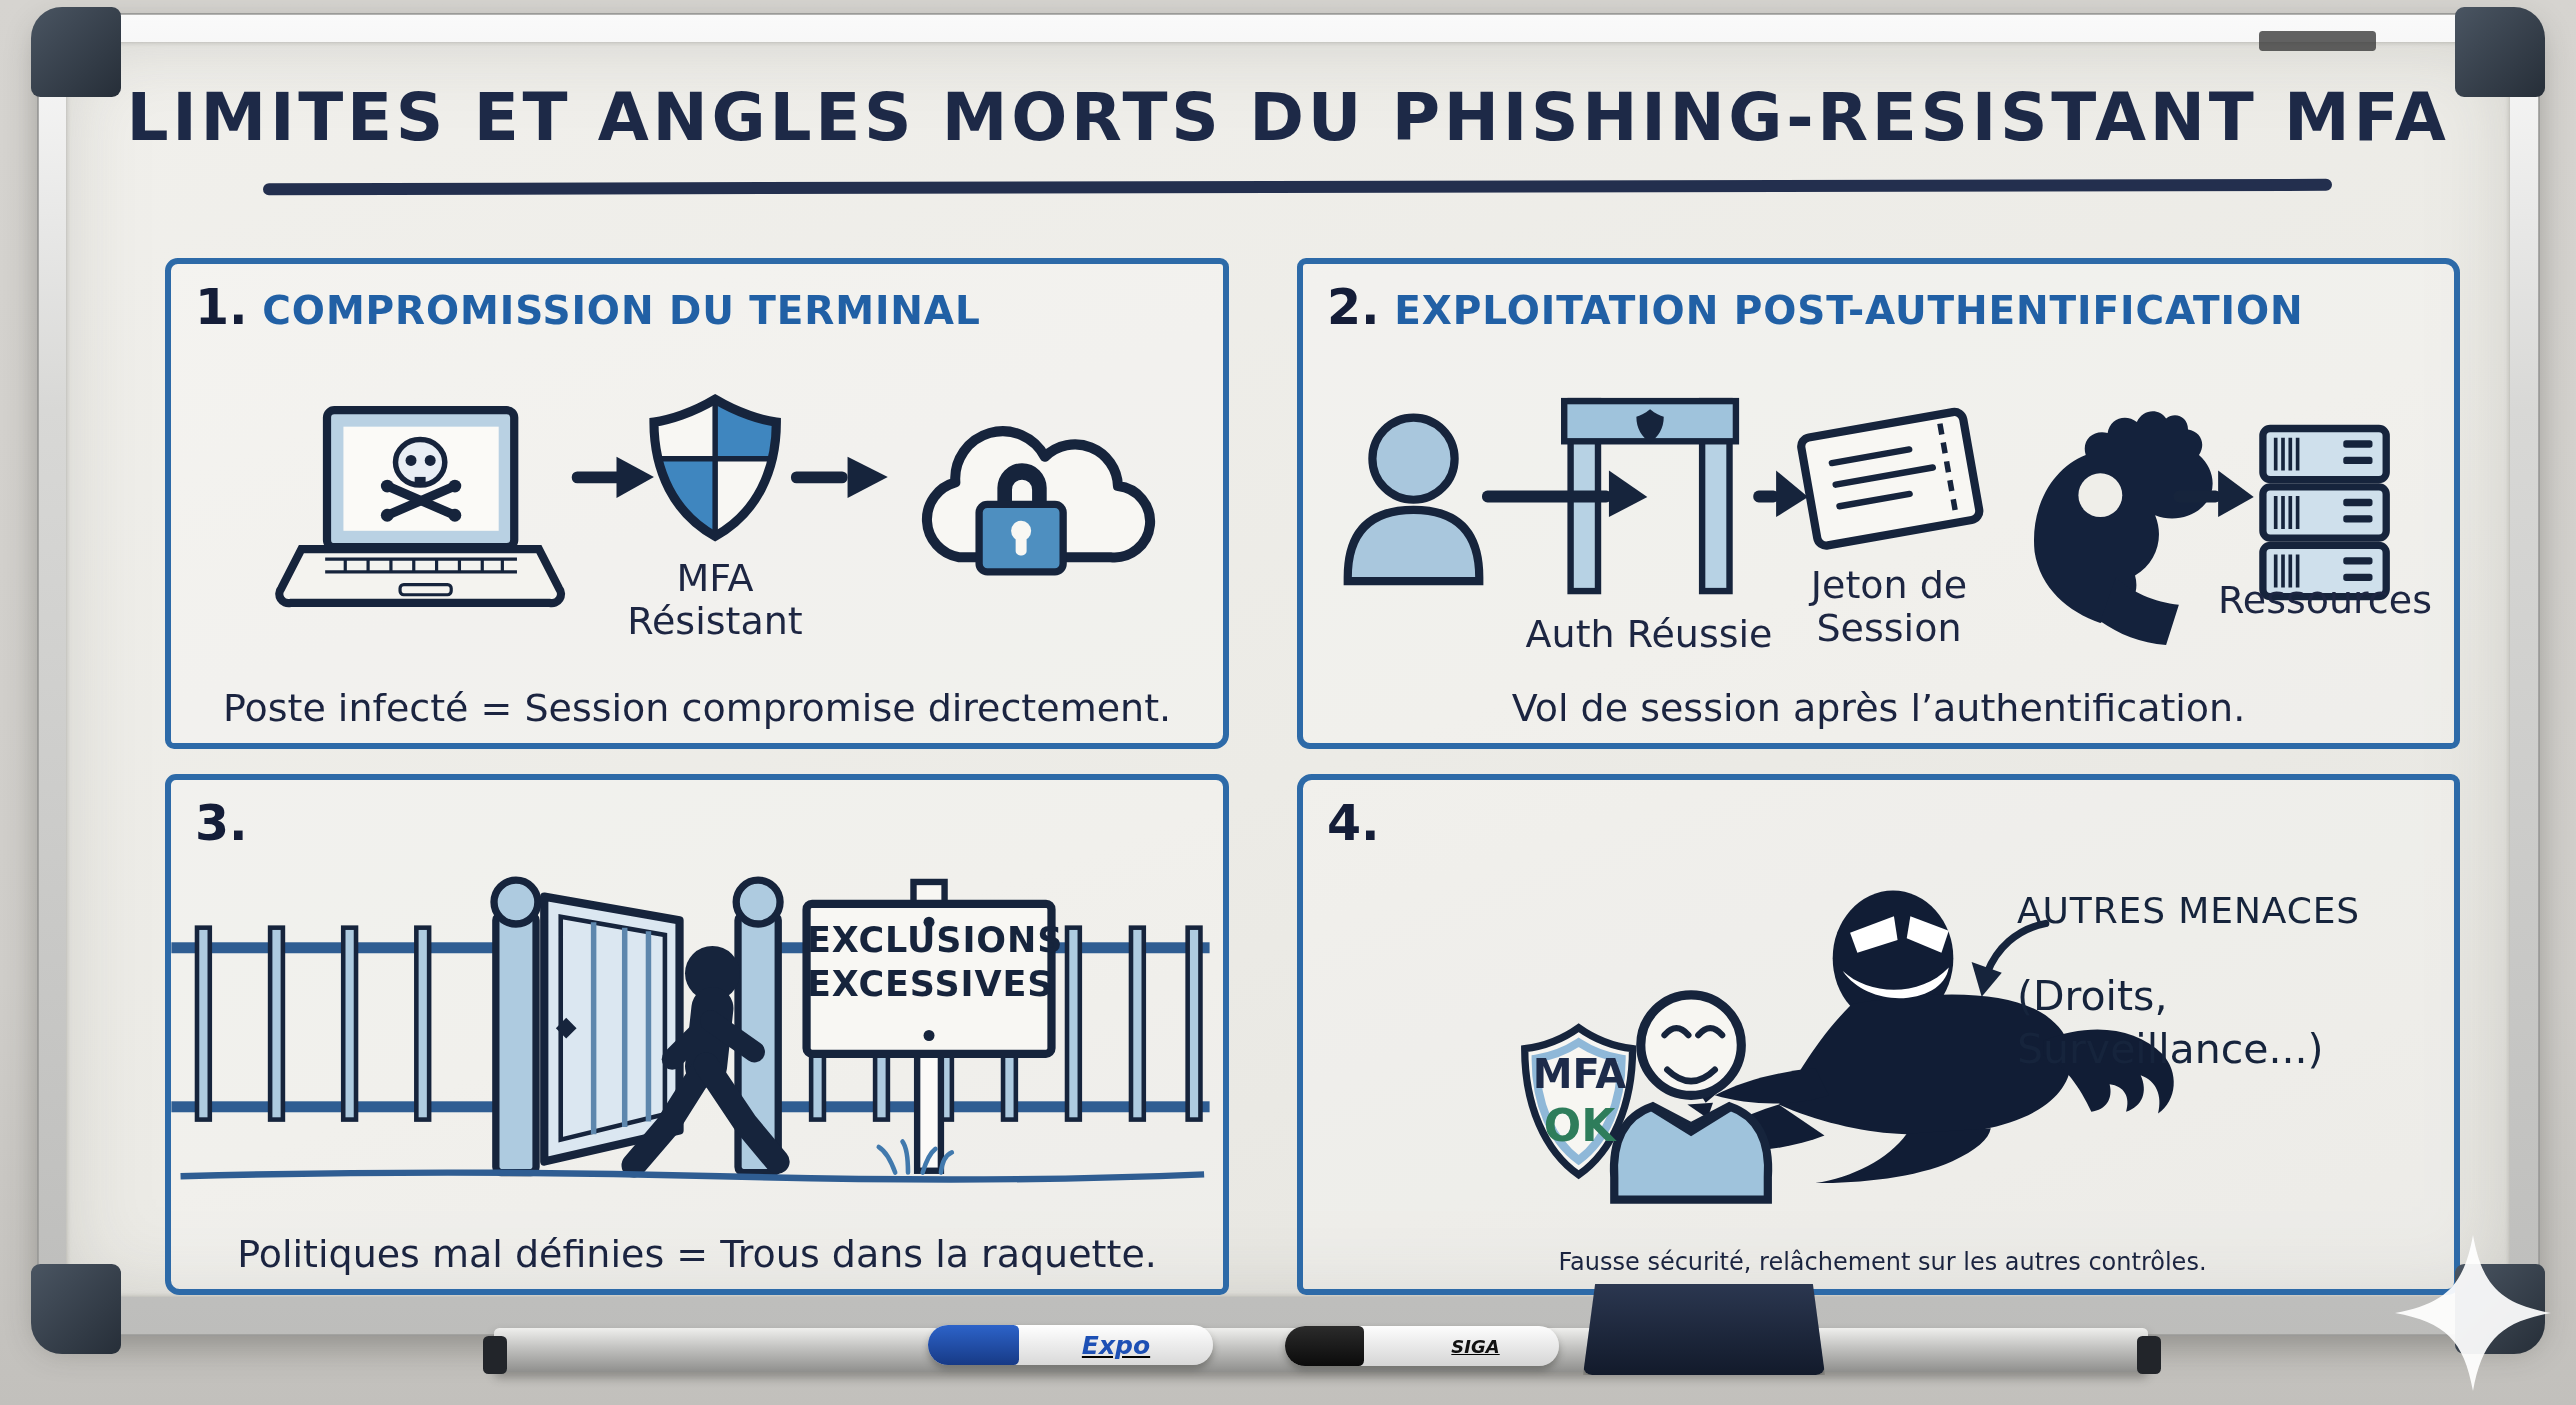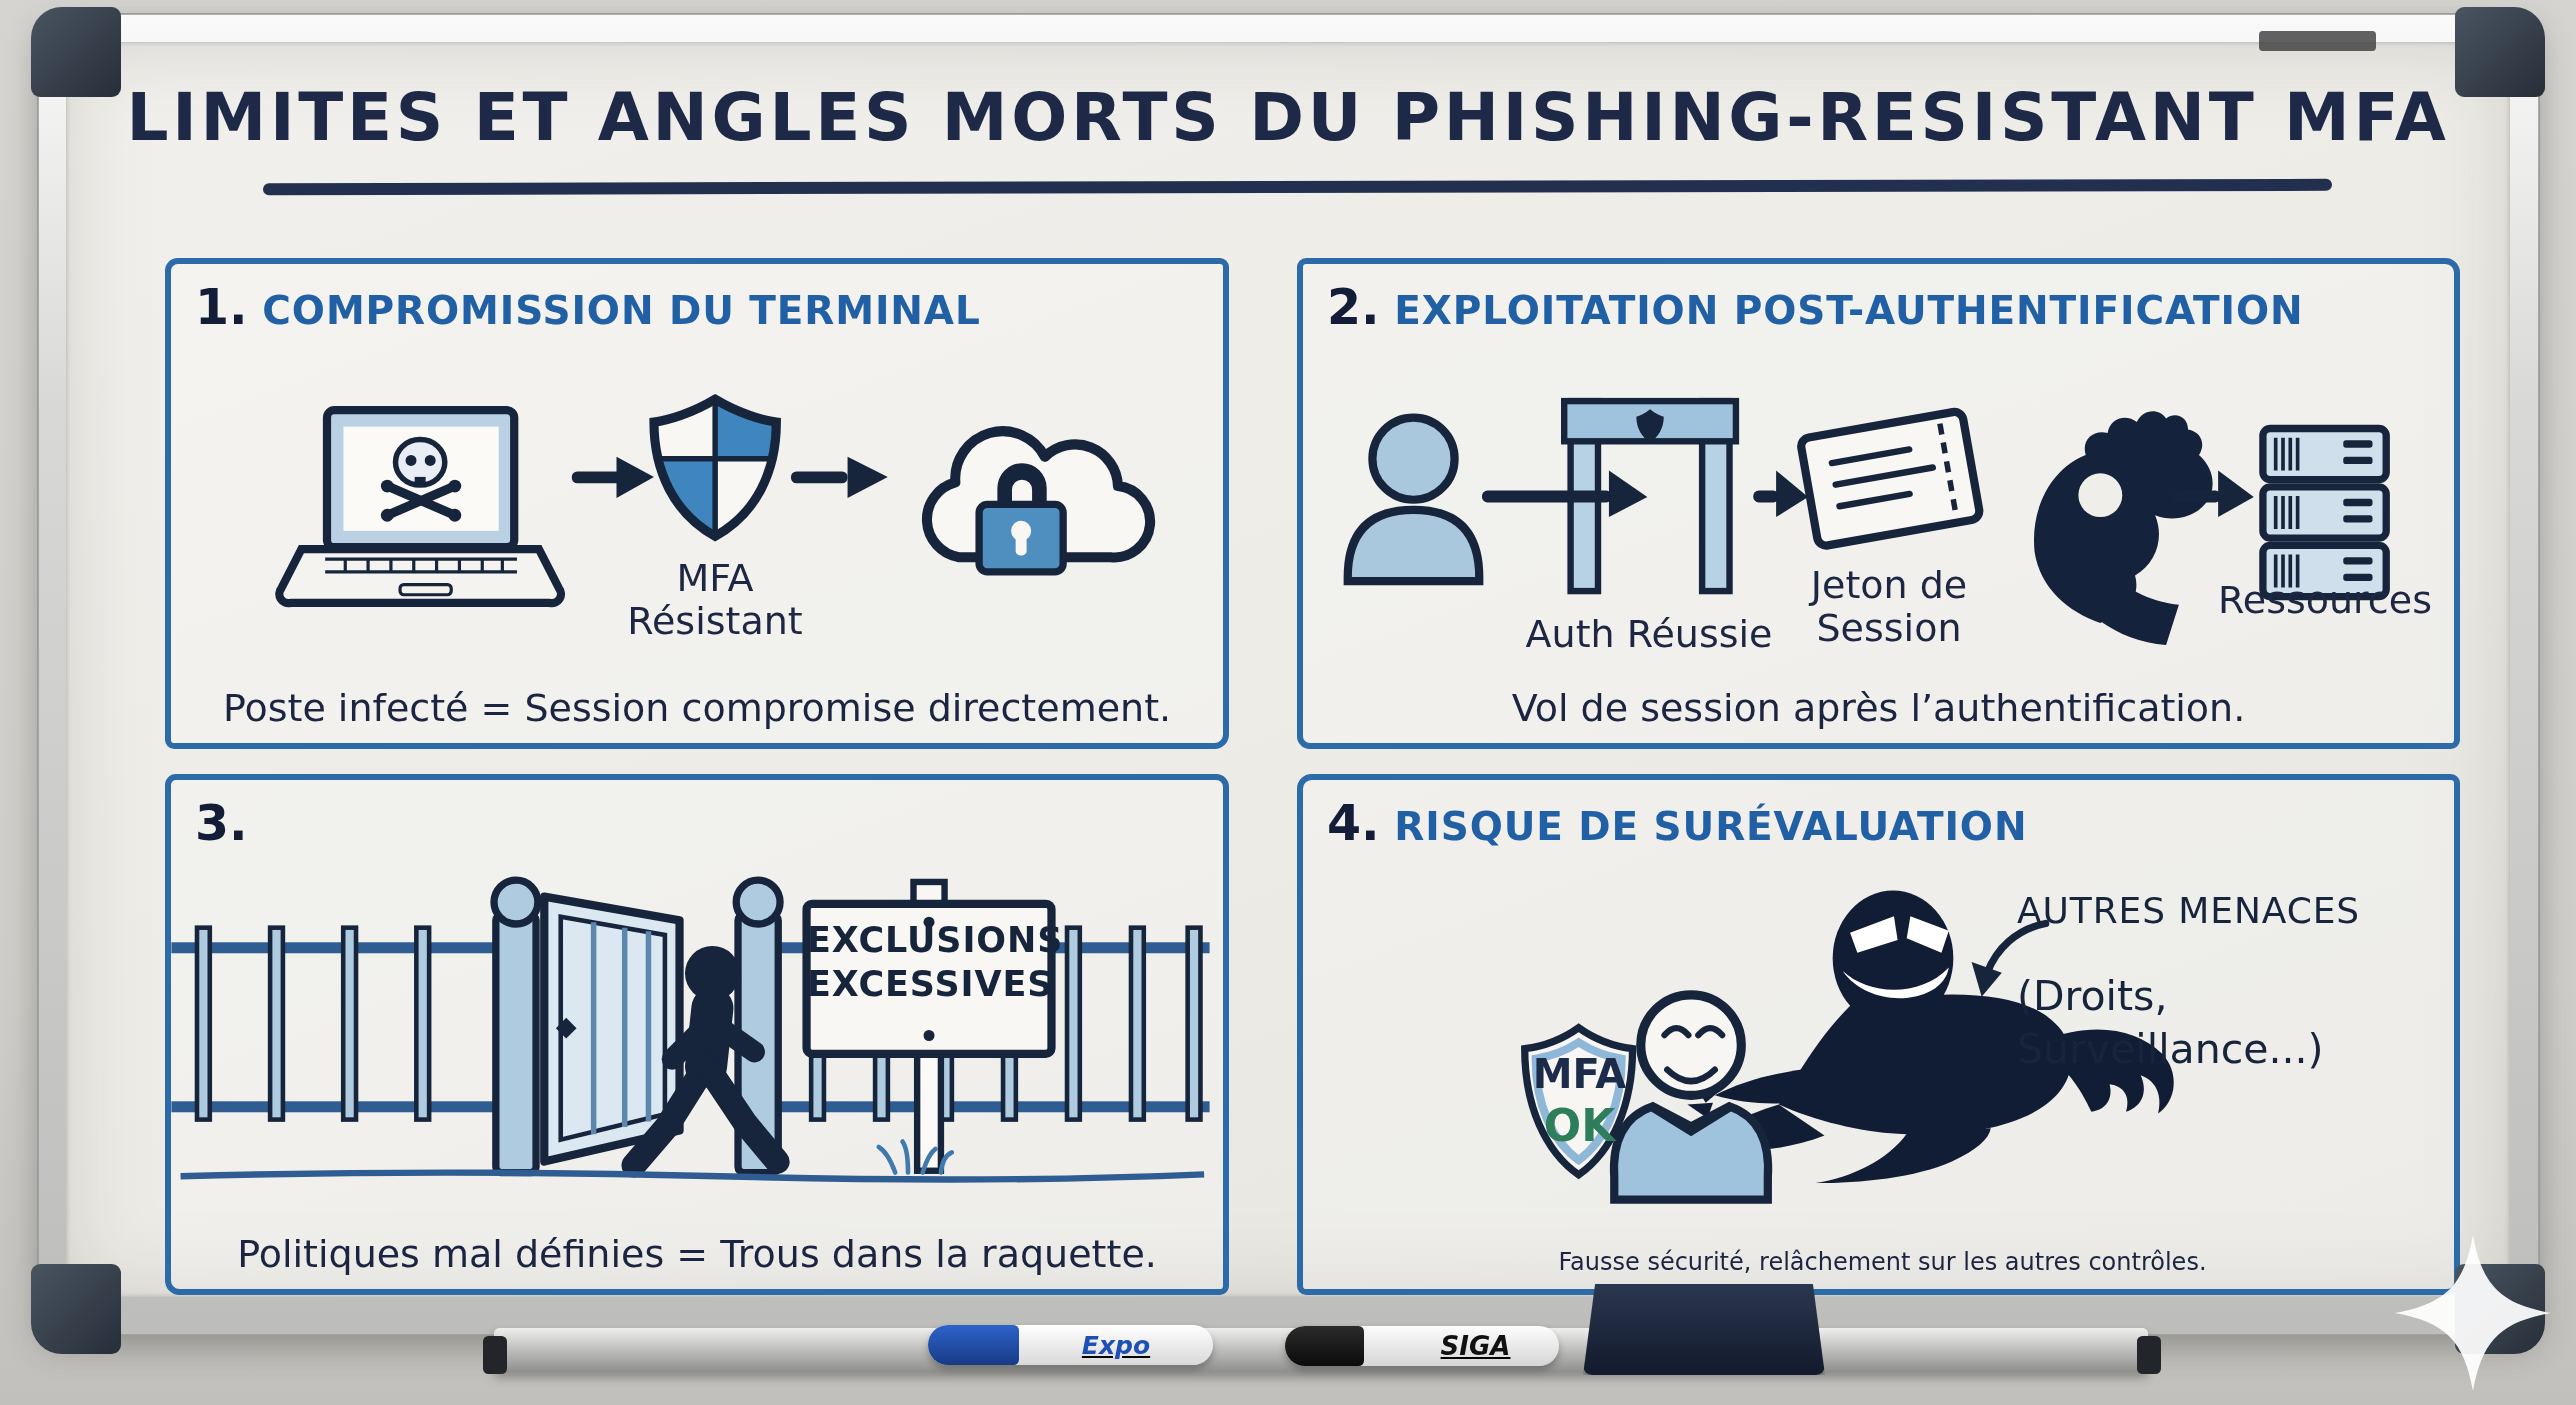--- a/index.html
+++ b/index.html
@@ -42,21 +42,21 @@
   .shelf{position:absolute;left:494px;top:1328px;width:1654px;height:44px;border-radius:5.5px;
     background:linear-gradient(180deg,#efefed,#c2c2c0 45%,#8f8f8d 100%);
     box-shadow:0 5.5px 9.1px rgba(50,50,45,.35);z-index:4;}
   .shelf-cap{position:absolute;top:1336px;width:24px;height:38px;background:#22252a;border-radius:5.5px;z-index:5;}
   .marker{position:absolute;height:40px;border-radius:20px;z-index:6;display:flex;align-items:center;box-shadow:0 4.6px 7.3px rgba(40,40,35,.35);text-decoration:underline;}
   .m1{left:928px;top:1325px;width:285px;background:linear-gradient(180deg,#ffffff,#d9d9d9);}
   .m1 .mcap{width:91px;height:40px;border-radius:20px 5.5px 5.5px 20px;background:linear-gradient(180deg,#2d63c9,#173a86);}
   .m1 .mtxt{flex:1;text-align:center;font-size:25px;font-style:italic;font-weight:bold;color:#1d50b5;}
   .m2{left:1285px;top:1326px;width:274px;background:linear-gradient(180deg,#fdfdfd,#d5d5d5);}
   .m2 .mcap{width:79px;height:40px;border-radius:20px 5.5px 5.5px 20px;background:linear-gradient(180deg,#2b2b2b,#0b0b0b);}
-  .m2 .mtxt{flex:1;text-align:center;font-size:26px;font-style:italic;font-weight:bold;color:#111;padding-left:28px;}
+  .m2 .mtxt{flex:1;text-align:center;font-size:18px;font-style:italic;font-weight:bold;color:#111;padding-left:28px;}
   .eraser{position:absolute;left:1583px;top:1284px;width:242px;height:91px;z-index:6;
     background:linear-gradient(180deg,#2b3750,#121a2b);border-radius:9.1px;
     clip-path:polygon(5% 0,95% 0,100% 100%,0 100%);box-shadow:0 5.5px 9.1px rgba(40,40,35,.4);}
   .sparkle{position:absolute;left:2395px;top:1235px;z-index:7;}
 </style>
 </head>
 <body>
 
 <div class="scene">
 
@@ -293,21 +293,20 @@
     <div class="sign-txt">
       <div>EXCLUSIONS</div>
       <div>EXCESSIVES</div>
     </div>
     <div class="cap">Politiques mal définies = Trous dans la raquette.</div>
   </div>
 
   <div class="panel p4">
     <div class="hdr">
       <span class="num">4.</span>
-      <span class="ttl">RISQUE DE SURÉVALUATION</span>
     </div>
     <svg class="ill" style="top:96px" width="1138" height="329" viewBox="0 0 1244 360">
 
       <g fill="#111d35">
         <ellipse cx="645" cy="90" rx="66" ry="74"></ellipse>
         <path d="M600,140 C560,180 540,220 520,250 C560,268 610,280 650,282 C700,286 760,280 800,258 C840,236 850,200 830,170 C800,128 720,120 600,140 Z"></path>
         <path d="M520,250 C480,262 450,278 430,300 C480,304 530,300 570,284 Z"></path>
         <path d="M560,210 C520,214 480,224 450,240 C490,252 540,252 575,240 Z"></path>
         <path d="M452,238 l-26,-12 14,22 z"></path>
           <path d="M448,248 l-28,2 22,15 z"></path>

